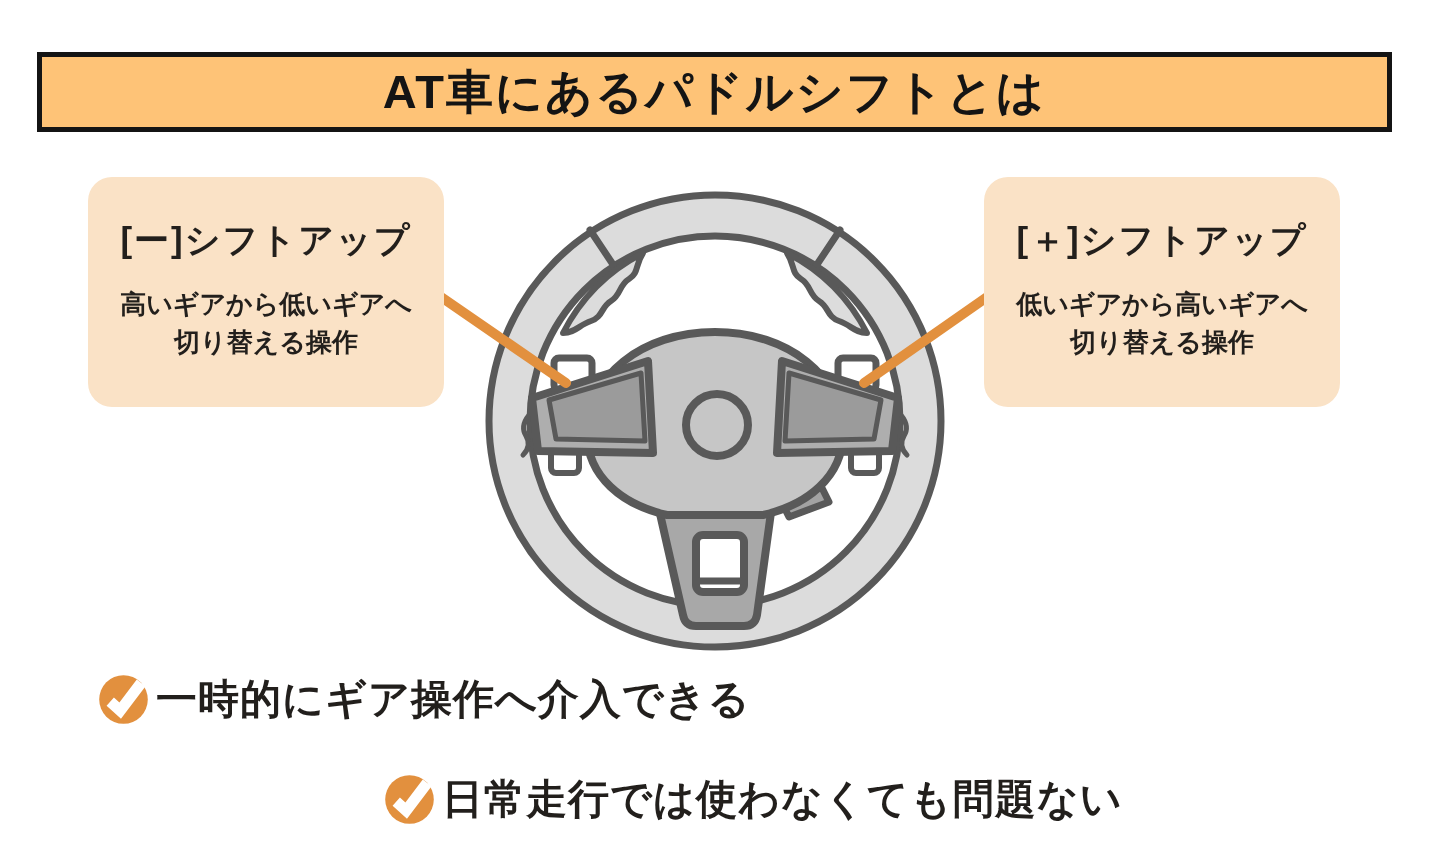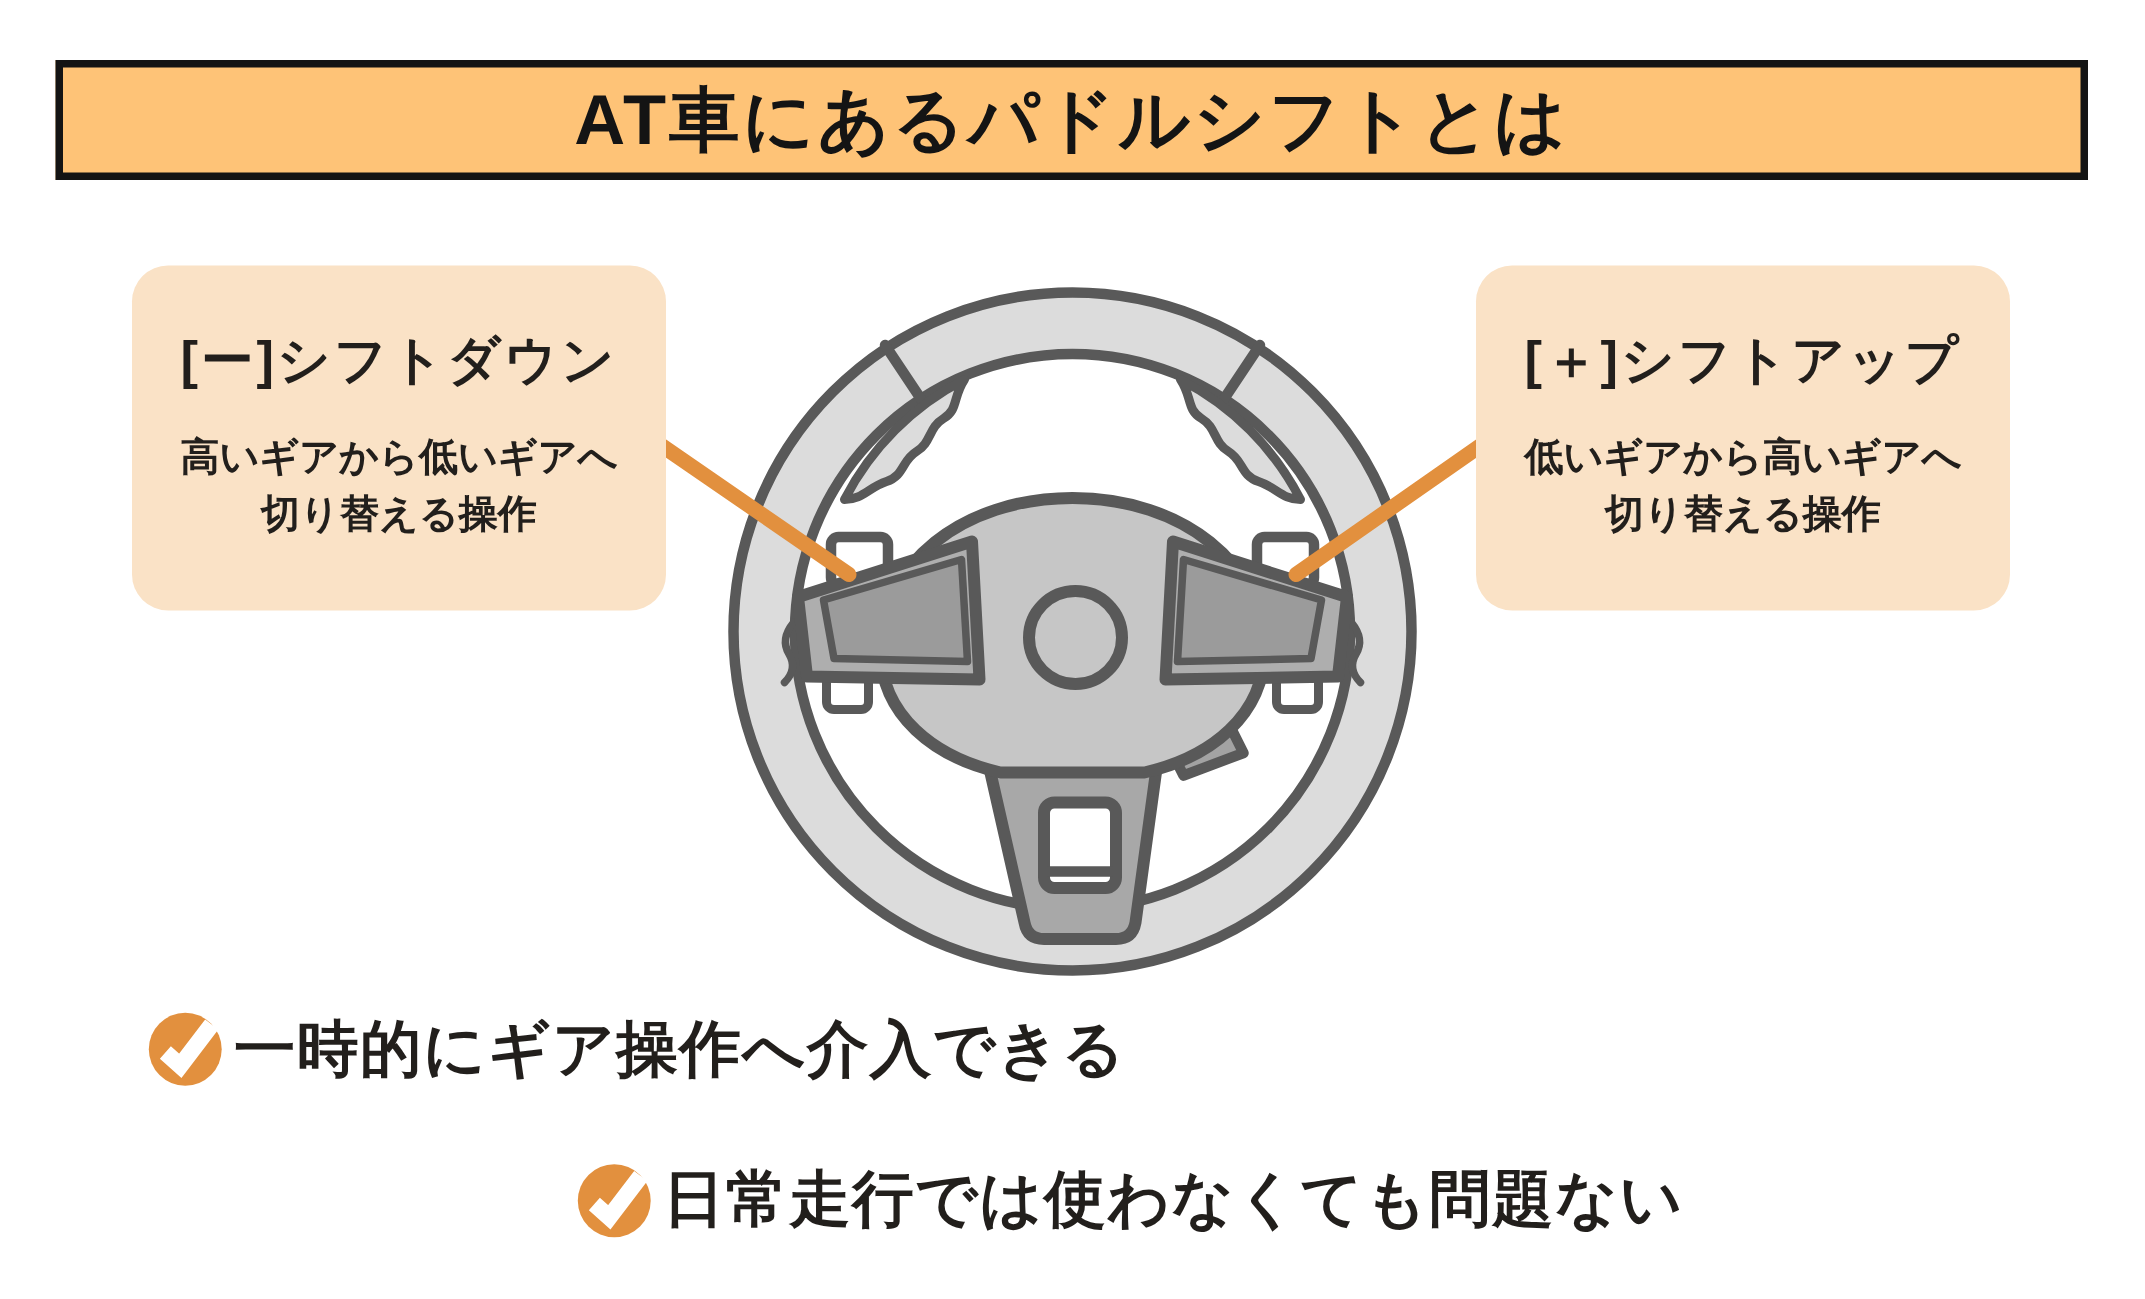--- a/index.html
+++ b/index.html
@@ -2,21 +2,21 @@
 <html><head>
 <meta charset="utf-8">
 <style>
   html,body{margin:0;padding:0;background:#ffffff;}
   .stage{
     position:relative;width:1430px;height:866px;background:#ffffff;overflow:hidden;
     font-family:"Liberation Sans","DejaVu Sans",sans-serif;color:#1f1f1f;
   }
   
   .banner{
-    position:absolute;left:37px;top:40px;width:1345px;height:70px;
+    position:absolute;left:37px;top:52px;width:1345px;height:70px;
     background:#fec377;border:5px solid #141414;
     display:flex;align-items:center;justify-content:center;
   }
   .banner h1{
     margin:0;font-size:47px;font-weight:bold;letter-spacing:2px;color:#141414;
   }
   
   .callout{
     position:absolute;width:356px;height:230px;border-radius:24px;background:#fae2c6;
     display:flex;flex-direction:column;align-items:center;box-sizing:border-box;padding-top:40px;
@@ -26,21 +26,21 @@
   .callout .heading{font-size:35px;font-weight:bold;letter-spacing:2px;color:#221f1c;}
   .callout .body{margin-top:22px;text-align:center;font-size:26px;font-weight:bold;line-height:1.45;color:#221f1c;}
   
   .wheel-wrap{position:absolute;left:415px;top:185px;width:600px;height:475px;}
   
   .note{position:absolute;display:flex;align-items:center;}
   .note .check{width:53px;height:53px;flex:0 0 auto;margin-right:6px;}
   .note .txt{font-size:41px;font-weight:bold;letter-spacing:1px;color:#221f1c;white-space:nowrap;}
   .note.n1{left:97px;top:672px;}
   .note.n2{left:742px;top:698px;}
-  .note.n3{left:383px;top:772px;align-items:flex-end;}
+  .note.n3{left:383px;top:772px;}
 </style>
 </head>
 <body>
 
 <div class="stage">
 
   <div class="banner">
     <h1>AT車にあるパドルシフトとは</h1>
   </div>
 
@@ -78,21 +78,21 @@
       <path d="M466,215 L374,188 L370,256 L459,254 Z" fill="#9b9b9b" stroke="#595959" stroke-width="5" stroke-linejoin="round"></path>
 
       <circle cx="302" cy="240" r="31" fill="#c6c6c6" stroke="#595959" stroke-width="8"></circle>
 
       <path d="M13,103 L151,198" stroke="#e2903e" stroke-width="10" stroke-linecap="round"></path>
       <path d="M585,103 L449,198" stroke="#e2903e" stroke-width="10" stroke-linecap="round"></path>
     </svg>
   </div>
 
   <div class="callout left">
-    <div class="heading">[ー]シフトダウン</div>
+    <div class="heading">[ー]シフトアップ</div>
     <div class="body">
       <span style="display:block">高いギアから低いギアへ</span>
       <span style="display:block">切り替える操作</span>
     </div>
   </div>
 
   <div class="callout right">
     <div class="heading">[＋]シフトアップ</div>
     <div class="body">
       <span style="display:block">低いギアから高いギアへ</span>

